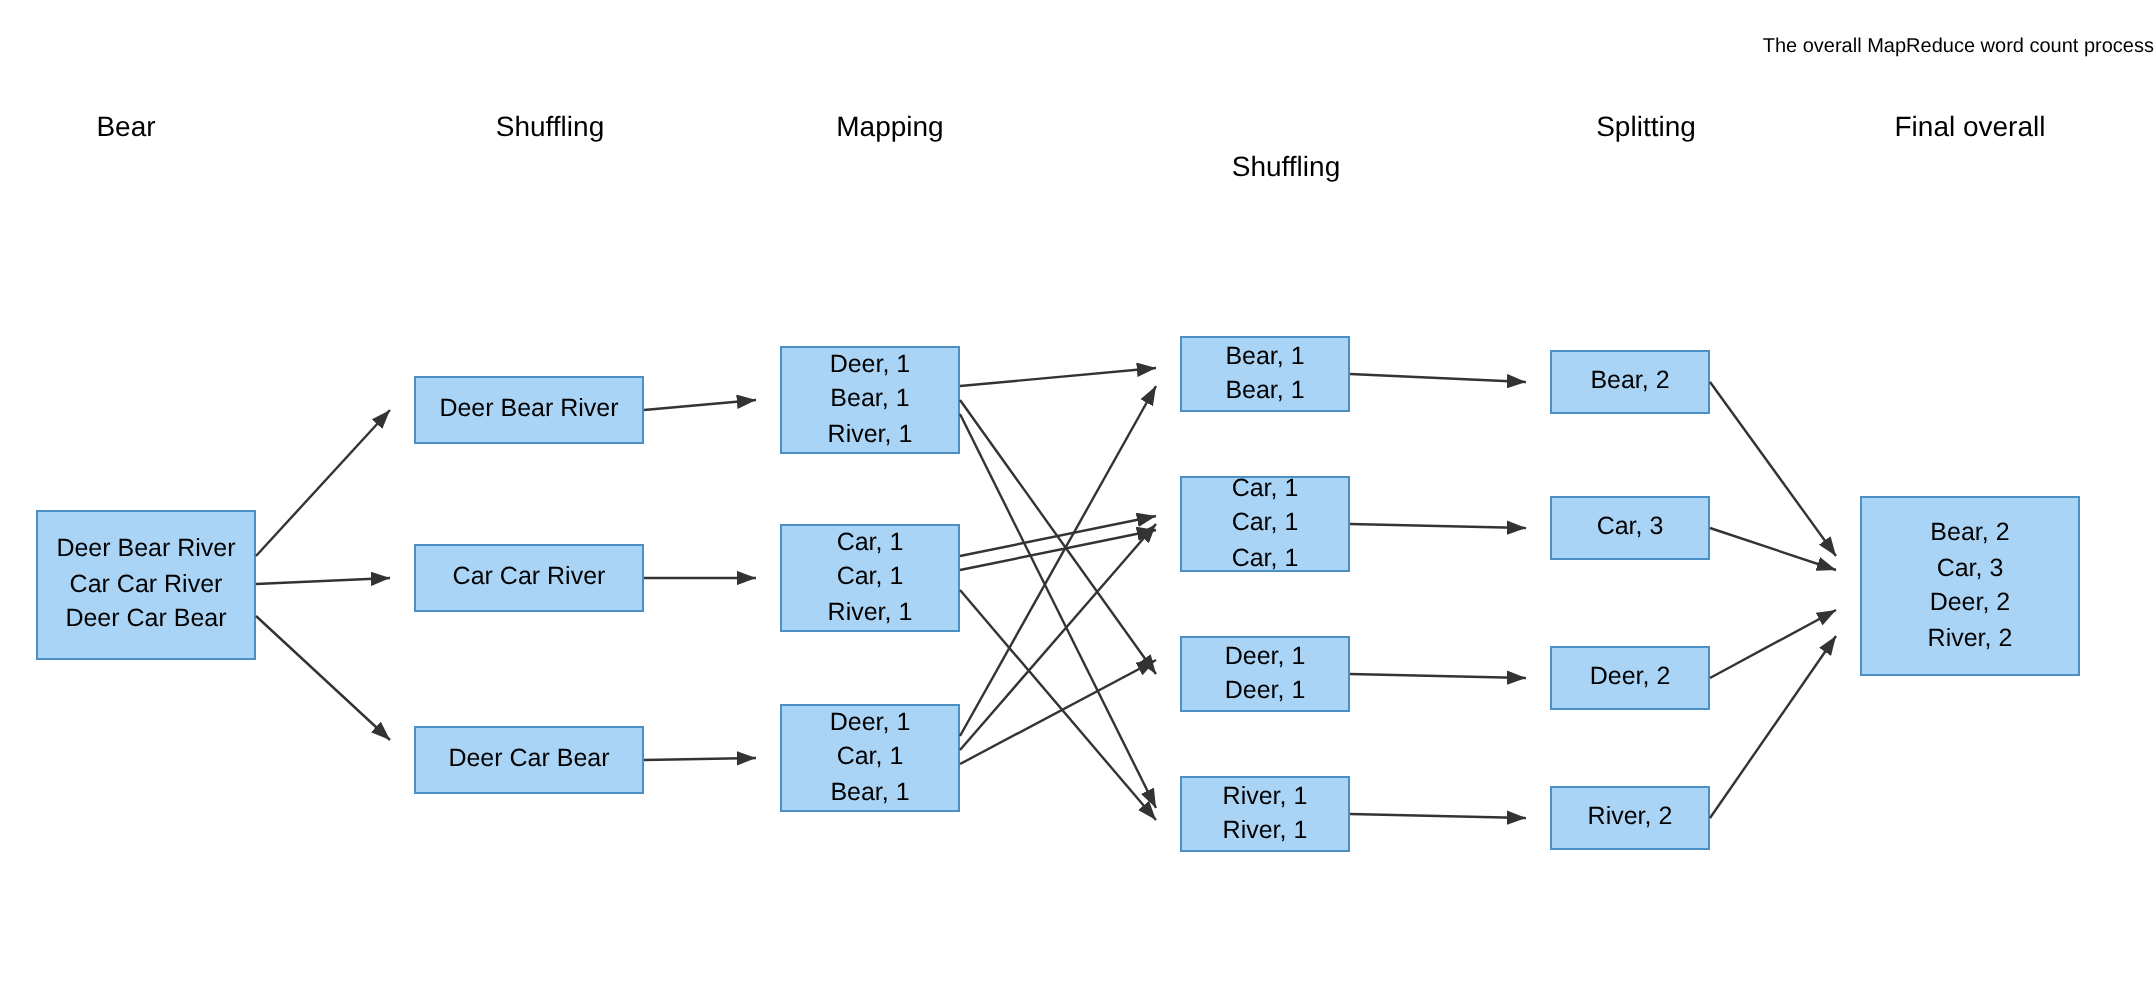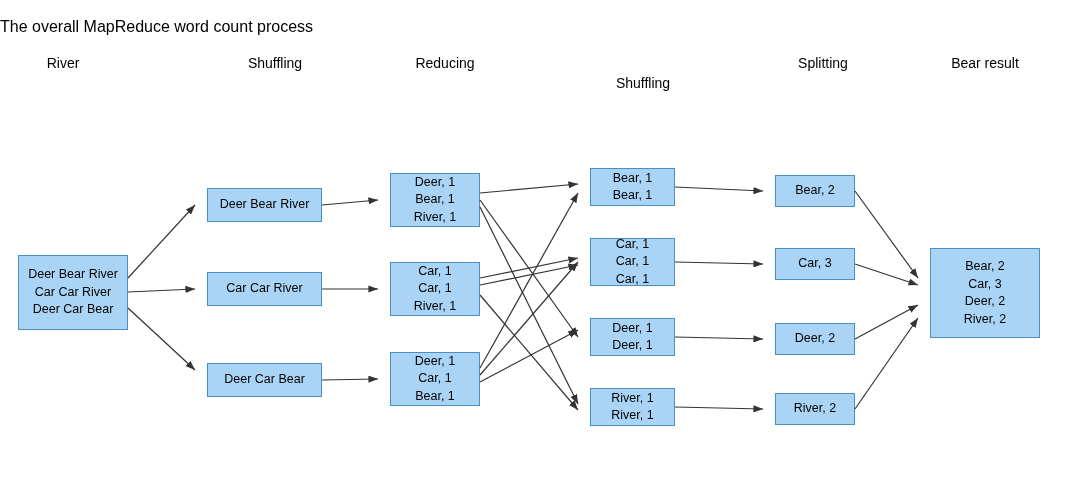--- a/index.html
+++ b/index.html
@@ -15,22 +15,22 @@
     .diagram-container {
       position: relative;
       width: 1077px;
       height: 500px;
     }
     .title {
       position: absolute;
       top: 18px;
       left: 0;
       width: 1077px;
-      text-align: left;
-      font-size: 16px;
+      text-align: right;
+      font-size: 10px;
     }
     .col-label {
       position: absolute;
       top: 55px;
       font-size: 14px;
       text-align: center;
     }
     .box {
       position: absolute;
       background: #aad4f5;
@@ -60,26 +60,26 @@
       stroke: none;
     }
   </style>
 </head>
 <body>
 
 <div class="diagram-container">
 
   <div class="title">The overall MapReduce word count process</div>
 
-  <div class="col-label" style="left:18px; width:90px;">River</div>
+  <div class="col-label" style="left:18px; width:90px;">Bear</div>
   <div class="col-label" style="left:210px; width:130px;">Shuffling</div>
-  <div class="col-label" style="left:390px; width:110px;">Reducing</div>
+  <div class="col-label" style="left:390px; width:110px;">Mapping</div>
   <div class="col-label" style="left:588px; width:110px;margin-top:20px;">Shuffling</div>
   <div class="col-label" style="left:773px; width:100px;">Splitting</div>
-  <div class="col-label" style="left:930px; width:110px;">Bear result</div>
+  <div class="col-label" style="left:930px; width:110px;">Final overall</div>
 
   <div class="box" style="left:18px; top:255px; width:110px; height:75px; white-space:pre-line;">Deer Bear River
 Car Car River
 Deer Car Bear</div>
 
   <div class="box" style="left:207px; top:188px; width:115px; height:34px;">Deer Bear River</div>
   <div class="box" style="left:207px; top:272px; width:115px; height:34px;">Car Car River</div>
   <div class="box" style="left:207px; top:363px; width:115px; height:34px;">Deer Car Bear</div>
 
   <div class="box" style="left:390px; top:173px; width:90px; height:54px; white-space:pre-line;">Deer, 1

